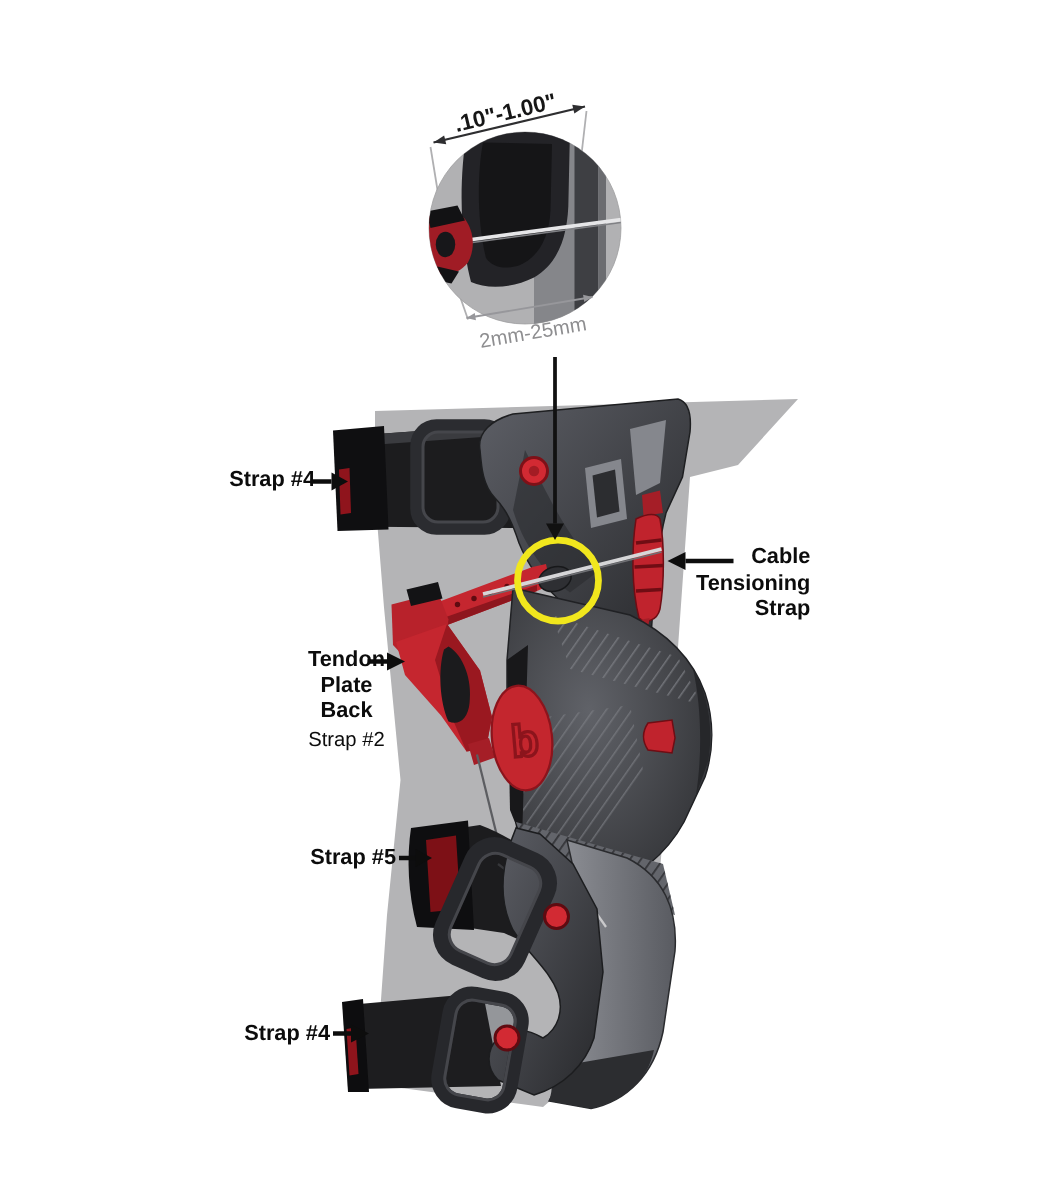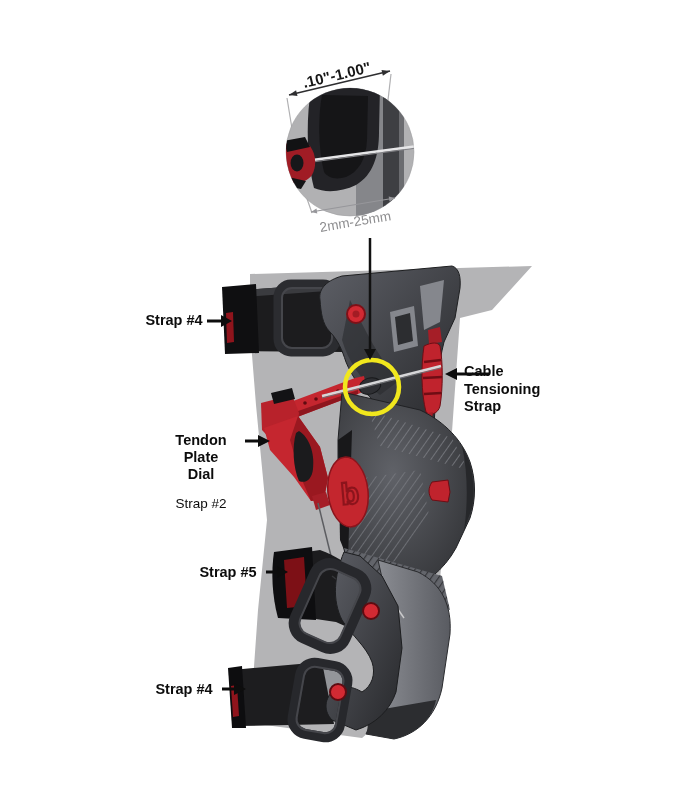--- a/index.html
+++ b/index.html
@@ -1,21 +1,21 @@
 <!DOCTYPE html>
 <html><head>
 <meta charset="utf-8">
 <style>
   html,body{margin:0;padding:0;background:#fff;}
   .stage{position:relative;width:700px;height:800px;background:#fff;overflow:hidden;
          font-family:"Liberation Sans",sans-serif;}
   .stage svg{position:absolute;left:0;top:0;}
-  .callout{position:absolute;color:#0c0c0c;font-weight:bold;font-size:14.5px;line-height:16.5px;}
-  .callout .sub{font-weight:normal;font-size:13.5px;margin-top:12px;}
-  .ta-r{text-align:center}.ta-c{text-align:center}
+  .callout{position:absolute;color:#0c0c0c;font-weight:bold;font-size:14.5px;line-height:16.5px;text-align:right;}
+  .callout .sub{font-weight:normal;font-size:13.5px;margin-top:1px;}
+  .ta-r{text-align:right}.ta-c{text-align:center}
 </style>
 </head>
 <body>
 
 <div class="stage">
 <svg width="700" height="800" viewBox="0 0 700 800">
   <defs>
     <linearGradient id="frameG" x1="0" y1="0" x2="1" y2="1">
       <stop offset="0" stop-color="#5d5f66"></stop>
           <stop offset="1" stop-color="#27282b"></stop>
@@ -205,23 +205,23 @@
 </svg>
 
 <div class="callout ta-r" style="left:138px;top:312px;width:72px">Strap #4</div>
 
 <div class="callout" style="left:464px;top:363px;line-height:17.5px">
   <div>Cable</div>
   <div>Tensioning</div>
   <div>Strap</div>
 </div>
 
-<div class="callout ta-c" style="left:168px;top:432px;width:66px;line-height:17px">
+<div class="callout ta-c" style="left:198px;top:432px;width:66px;line-height:17px">
   <div>Tendon</div>
   <div>Plate</div>
-  <div>Dial</div>
+  <div>Back</div>
   <div class="sub">Strap #2</div>
 </div>
 
 <div class="callout ta-r" style="left:192px;top:564px;width:72px">Strap #5</div>
 
 <div class="callout ta-r" style="left:148px;top:681px;width:72px">Strap #4</div>
 </div>
 
 </body></html>

